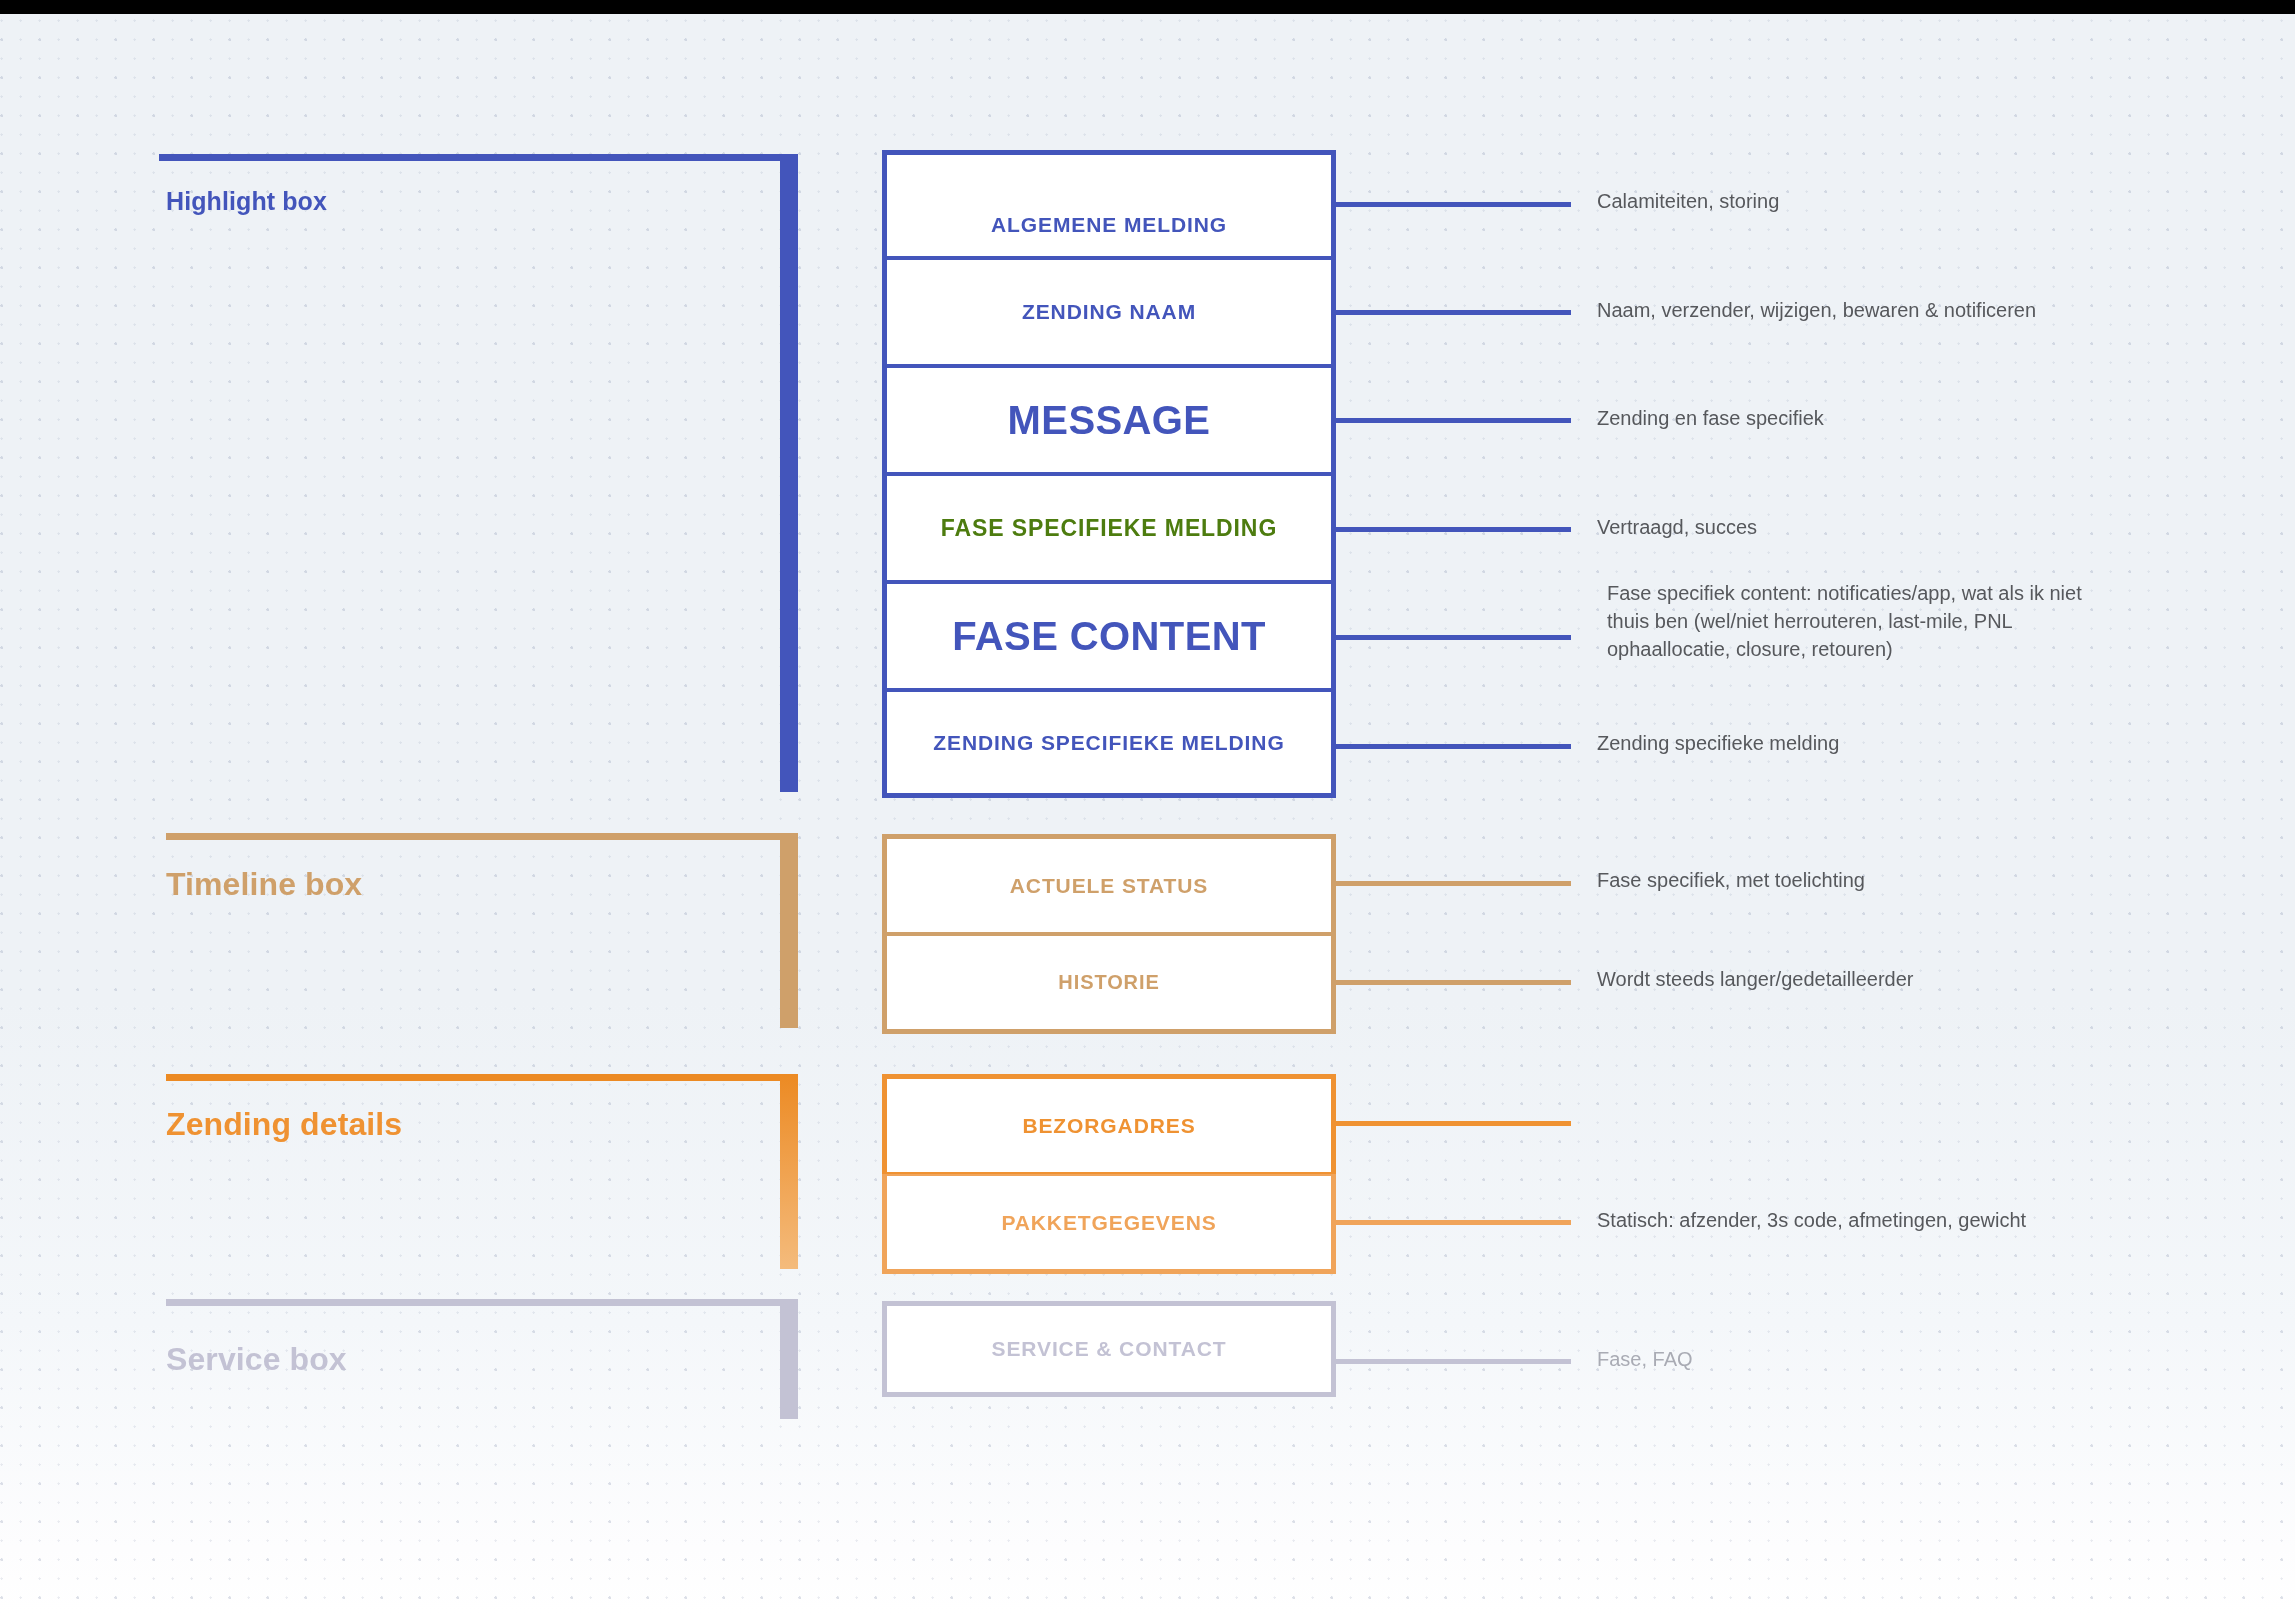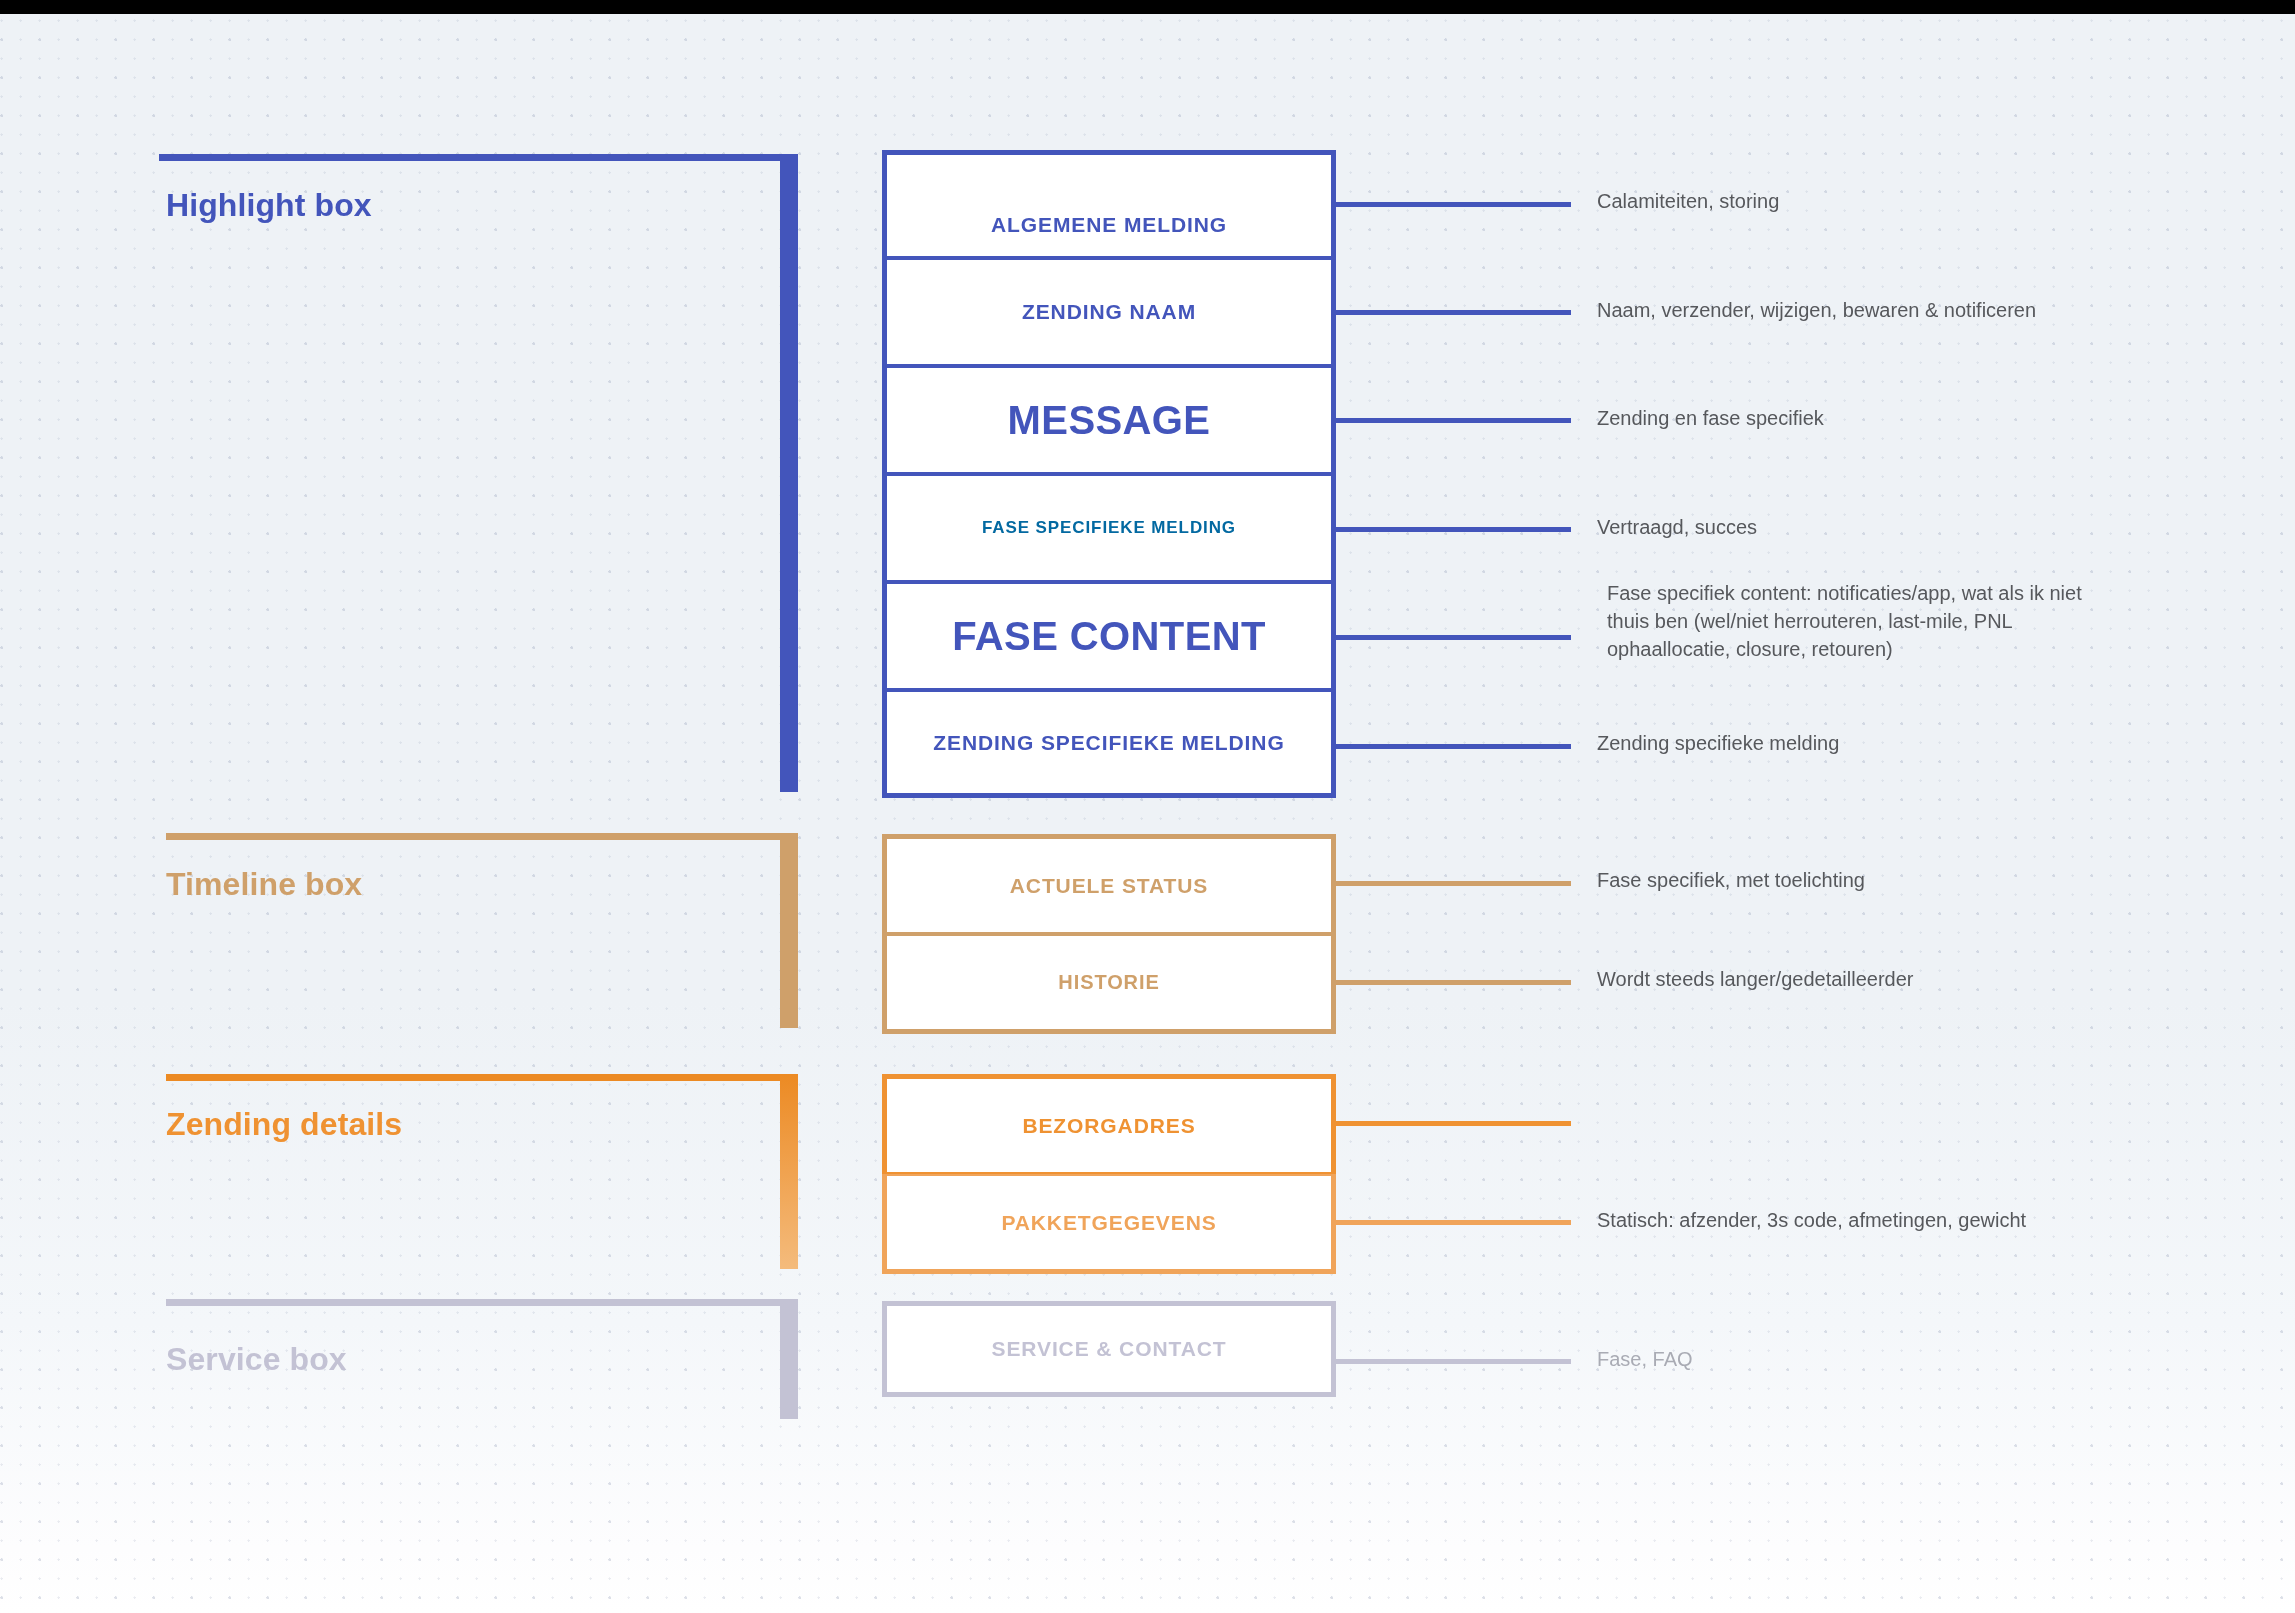--- a/index.html
+++ b/index.html
@@ -84,34 +84,34 @@
   .annot.muted { color: #a9abb4; }
 </style>
 </head>
 <body>
 
 <div id="stage">
   <div class="topbar"></div>
 
   <div class="bracket-h" style="left:159px; top:154px; width:638px; background:#4355bb;"></div>
   <div class="bracket-v" style="left:780px; top:154px; height:638px; background:#4355bb;"></div>
-  <div class="sec-label" style="left:166px; top:187px; font-size:32px; color:#4355bb;">Highlight box</div>
+  <div class="sec-label" style="left:166px; top:187px; font-size:25px; color:#4355bb;">Highlight box</div>
 
   <div class="boxcol" style="left:882px; top:150px; width:454px;">
     <div class="boxrow" style="height:108px; border:5.6px solid #4355bb; border-bottom-width:2.8px;">
       <span style="font-size:21px; color:#4355bb;margin-top:39px;">ALGEMENE MELDING</span>
     </div>
     <div class="boxrow" style="height:108px; border:5.6px solid #4355bb; border-top-width:2.8px; border-bottom-width:2.8px;">
       <span style="font-size:21px; color:#4355bb;">ZENDING NAAM</span>
     </div>
     <div class="boxrow" style="height:108px; border:5.6px solid #4355bb; border-top-width:2.8px; border-bottom-width:2.8px;">
       <span style="font-size:40px; color:#4355bb; letter-spacing:0.4px;">MESSAGE</span>
     </div>
     <div class="boxrow" style="height:108px; border:5.6px solid #4355bb; border-top-width:2.8px; border-bottom-width:2.8px;">
-      <span style="font-size:17px; color:#0369a1;">FASE SPECIFIEKE MELDING</span>
+      <span style="font-size:23px; color:#4d7c0f;">FASE SPECIFIEKE MELDING</span>
     </div>
     <div class="boxrow" style="height:108px; border:5.6px solid #4355bb; border-top-width:2.8px; border-bottom-width:2.8px;text-align:right;">
       <span style="font-size:40px; color:#4355bb; letter-spacing:0.4px;">FASE CONTENT</span>
     </div>
     <div class="boxrow" style="height:108px; border:5.6px solid #4355bb; border-top-width:2.8px;">
       <span style="font-size:21px; color:#4355bb;">ZENDING SPECIFIEKE MELDING</span>
     </div>
   </div>
 
   <div class="conn" style="left:1336px; top:202px; width:235px; background:#4355bb;"></div>

